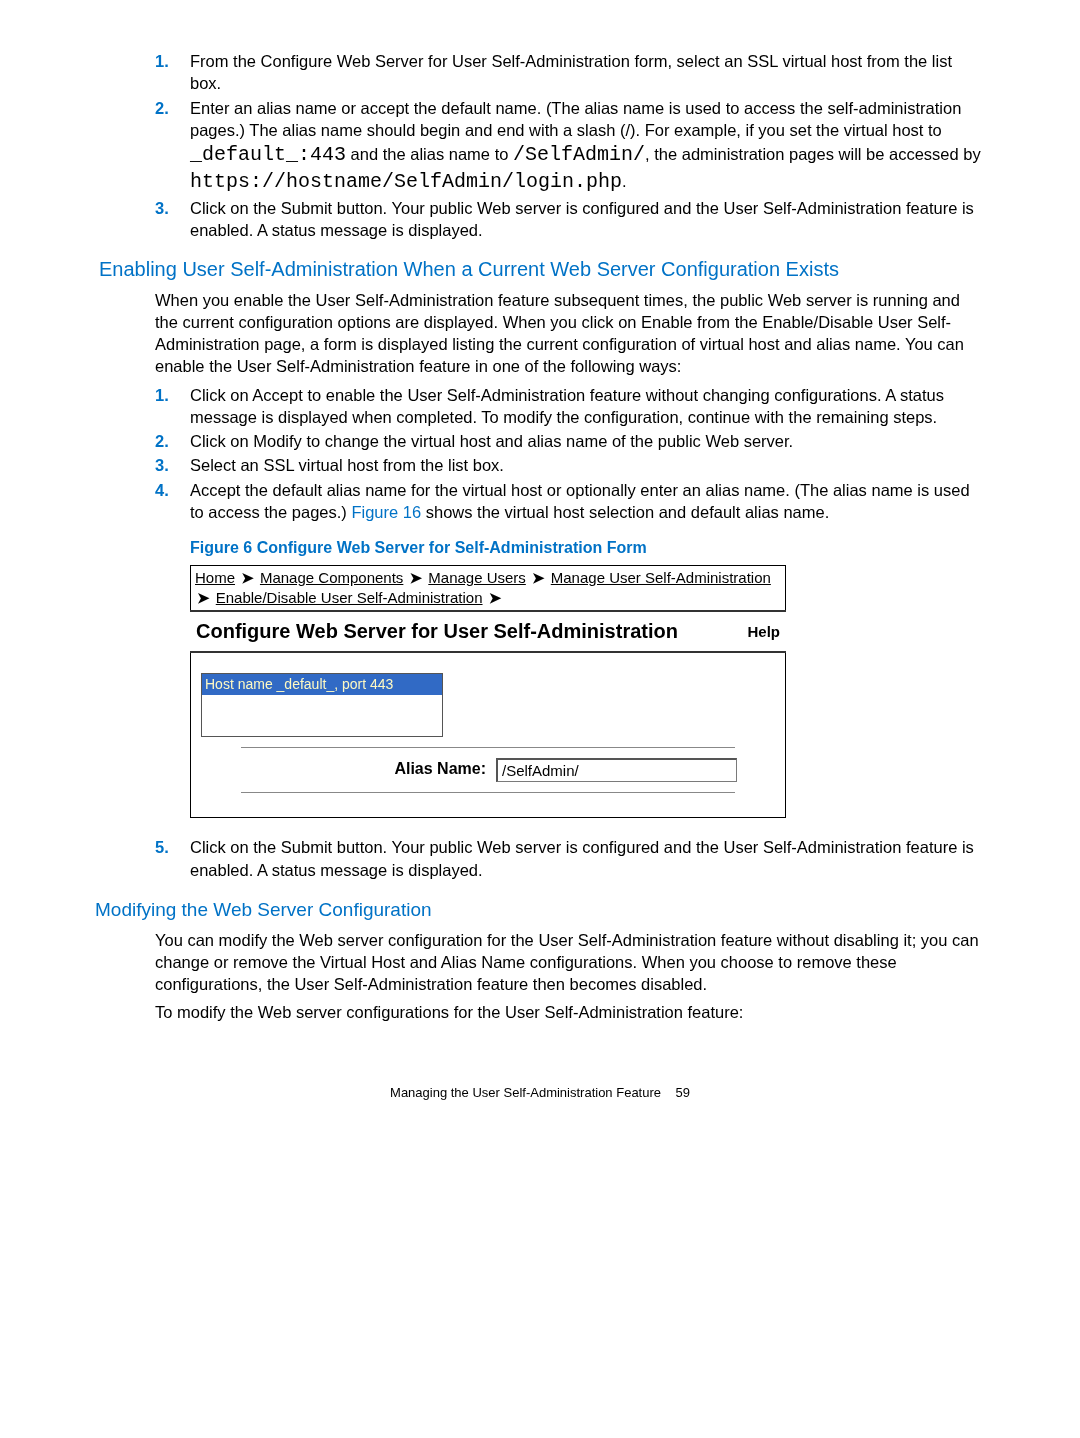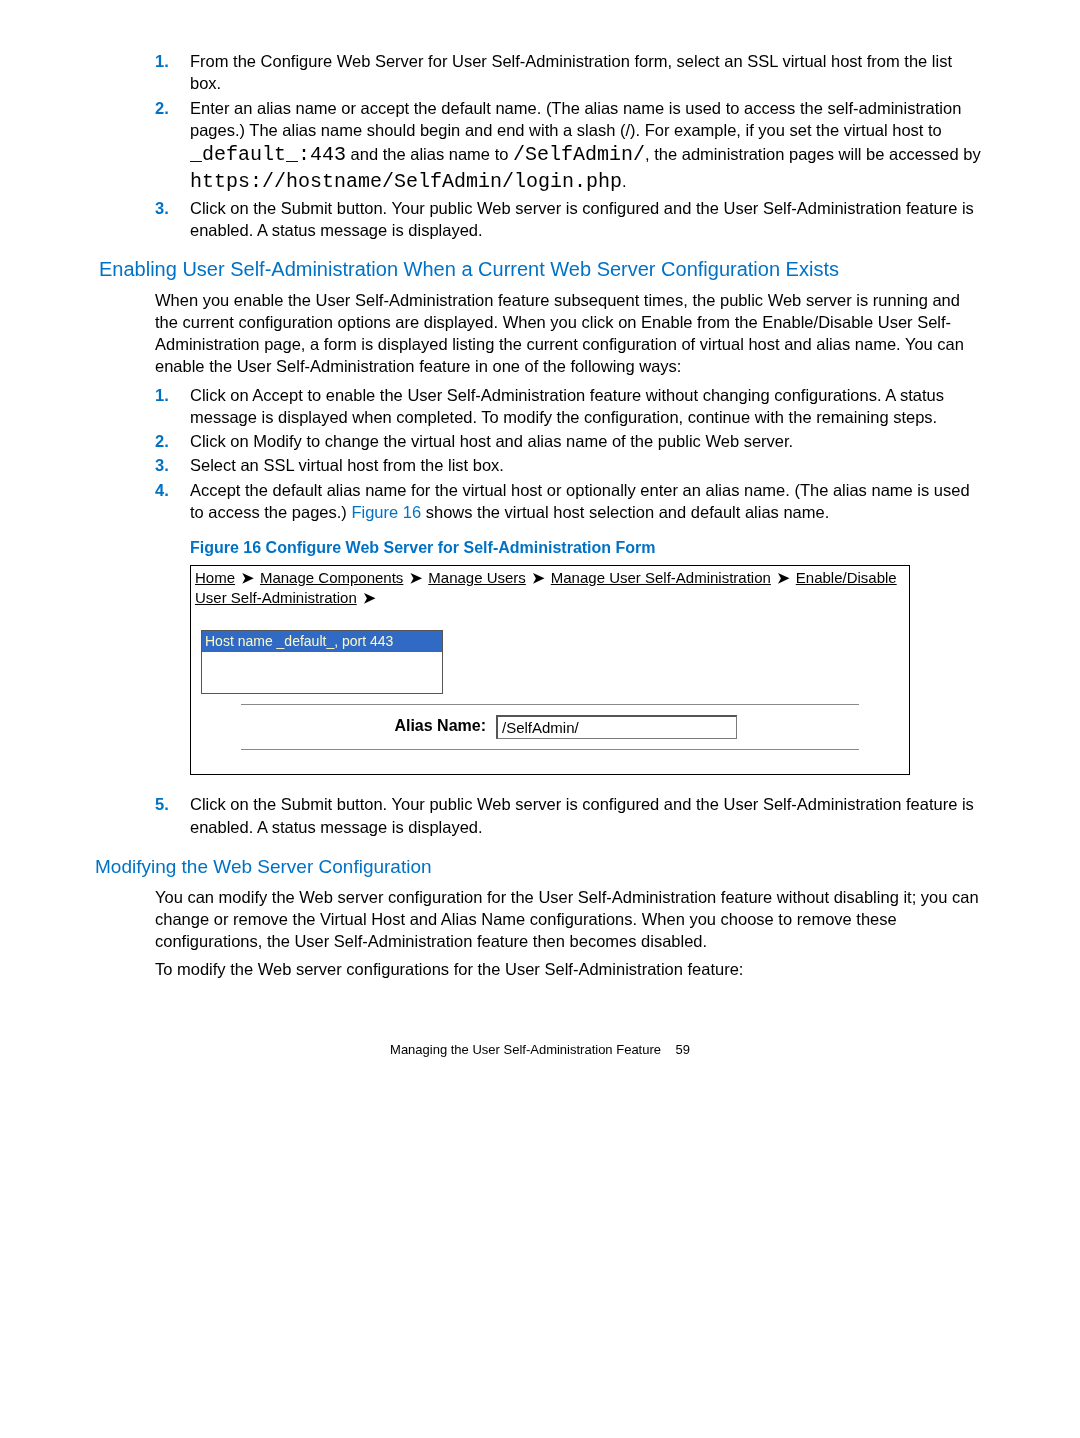--- a/index.html
+++ b/index.html
@@ -55,21 +55,21 @@
     font-weight: bold;
     font-size: 16px;
     margin: 14px 0 6px 95px;
   }
   span.figref {
     color: #0072c6;
   }
   
   .figbox {
     margin: 0 0 0 95px;
-    width: 720px;
+    width: 596px;
     border: none;
   }
   .fig-breadcrumb {
     font-family: Arial, sans-serif;
     font-size: 15px;
     padding: 2px 4px 2px 4px;
     border: 1px solid #000;
     border-bottom: none;
     color: #000;
   }
@@ -182,24 +182,28 @@
 
 <p class="bodytext">When you enable the User Self-Administration feature subsequent times, the public Web server is running and the current configuration options are displayed. When you click on Enable from the Enable/Disable User Self-Administration page, a form is displayed listing the current configuration of virtual host and alias name. You can enable the User Self-Administration feature in one of the following ways:</p>
 
 <ol class="numlist">
     <li><span class="num">1.</span><span>Click on Accept to enable the User Self-Administration feature without changing configurations. A status message is displayed when completed. To modify the configuration, continue with the remaining steps.</span></li>
     <li><span class="num">2.</span><span>Click on Modify to change the virtual host and alias name of the public Web server.</span></li>
     <li><span class="num">3.</span><span>Select an SSL virtual host from the list box.</span></li>
     <li><span class="num">4.</span><span>Accept the default alias name for the virtual host or optionally enter an alias name. (The alias name is used to access the pages.) </span><span class="figref">Figure 16</span><span> shows the virtual host selection and default alias name.</span></li>
   </ol>
 
-<div class="figcaption">Figure 16 Configure Web Server for Self-Administration Form</div>
+<div class="figcaption">Figure 6 Configure Web Server for Self-Administration Form</div>
 
 <div class="figbox">
   <div class="fig-breadcrumb" id="breadcrumb"><a href="#">Home</a> <span class="sep">➤</span> <a href="#">Manage Components</a> <span class="sep">➤</span> <a href="#">Manage Users</a> <span class="sep">➤</span> <a href="#">Manage User Self-Administration</a> <span class="sep">➤</span> <a href="#">Enable/Disable User Self-Administration</a> <span class="sep">➤</span></div>
+  <div class="fig-titlebar">
+    <span class="title">Configure Web Server for User Self-Administration</span>
+    <span class="help">Help</span>
+  </div>
   <div class="fig-form">
     <div class="form-row vh-row">
       <div class="form-field">
         <div class="selectbox">
           <span class="opt">Host name _default_, port 443</span>
         </div>
       </div>
     </div>
     <hr class="form-divider">
     <div class="form-row">

